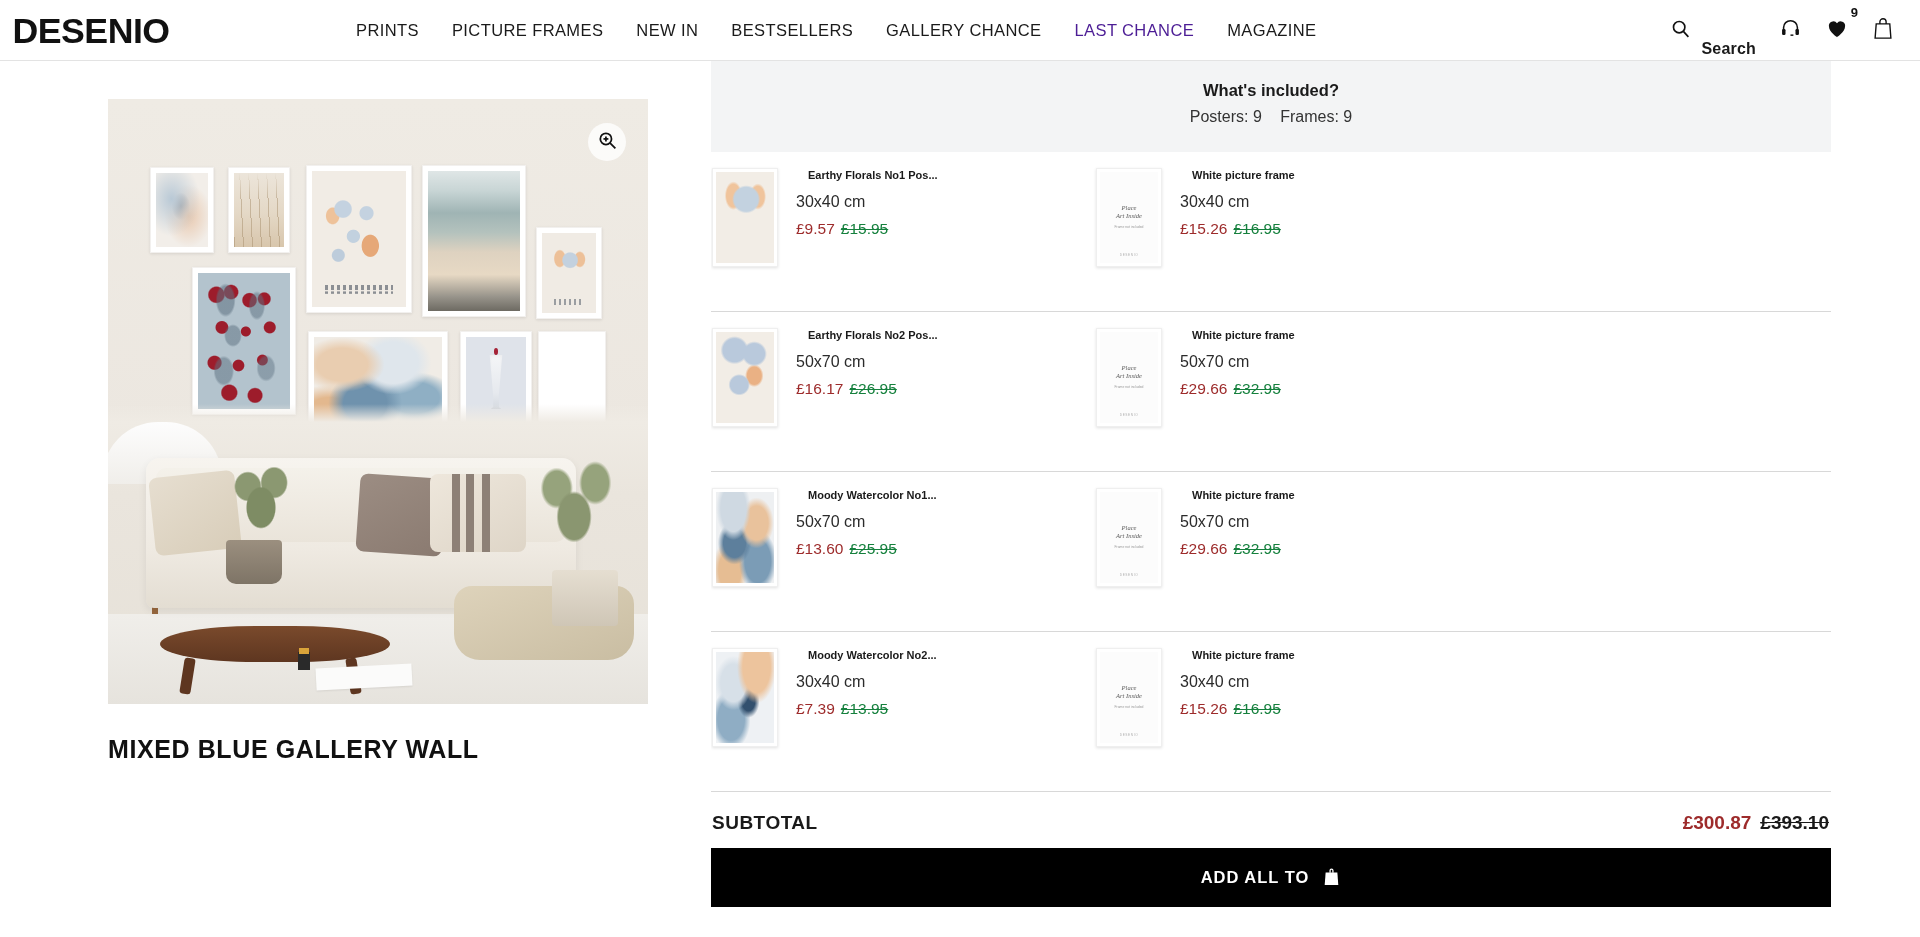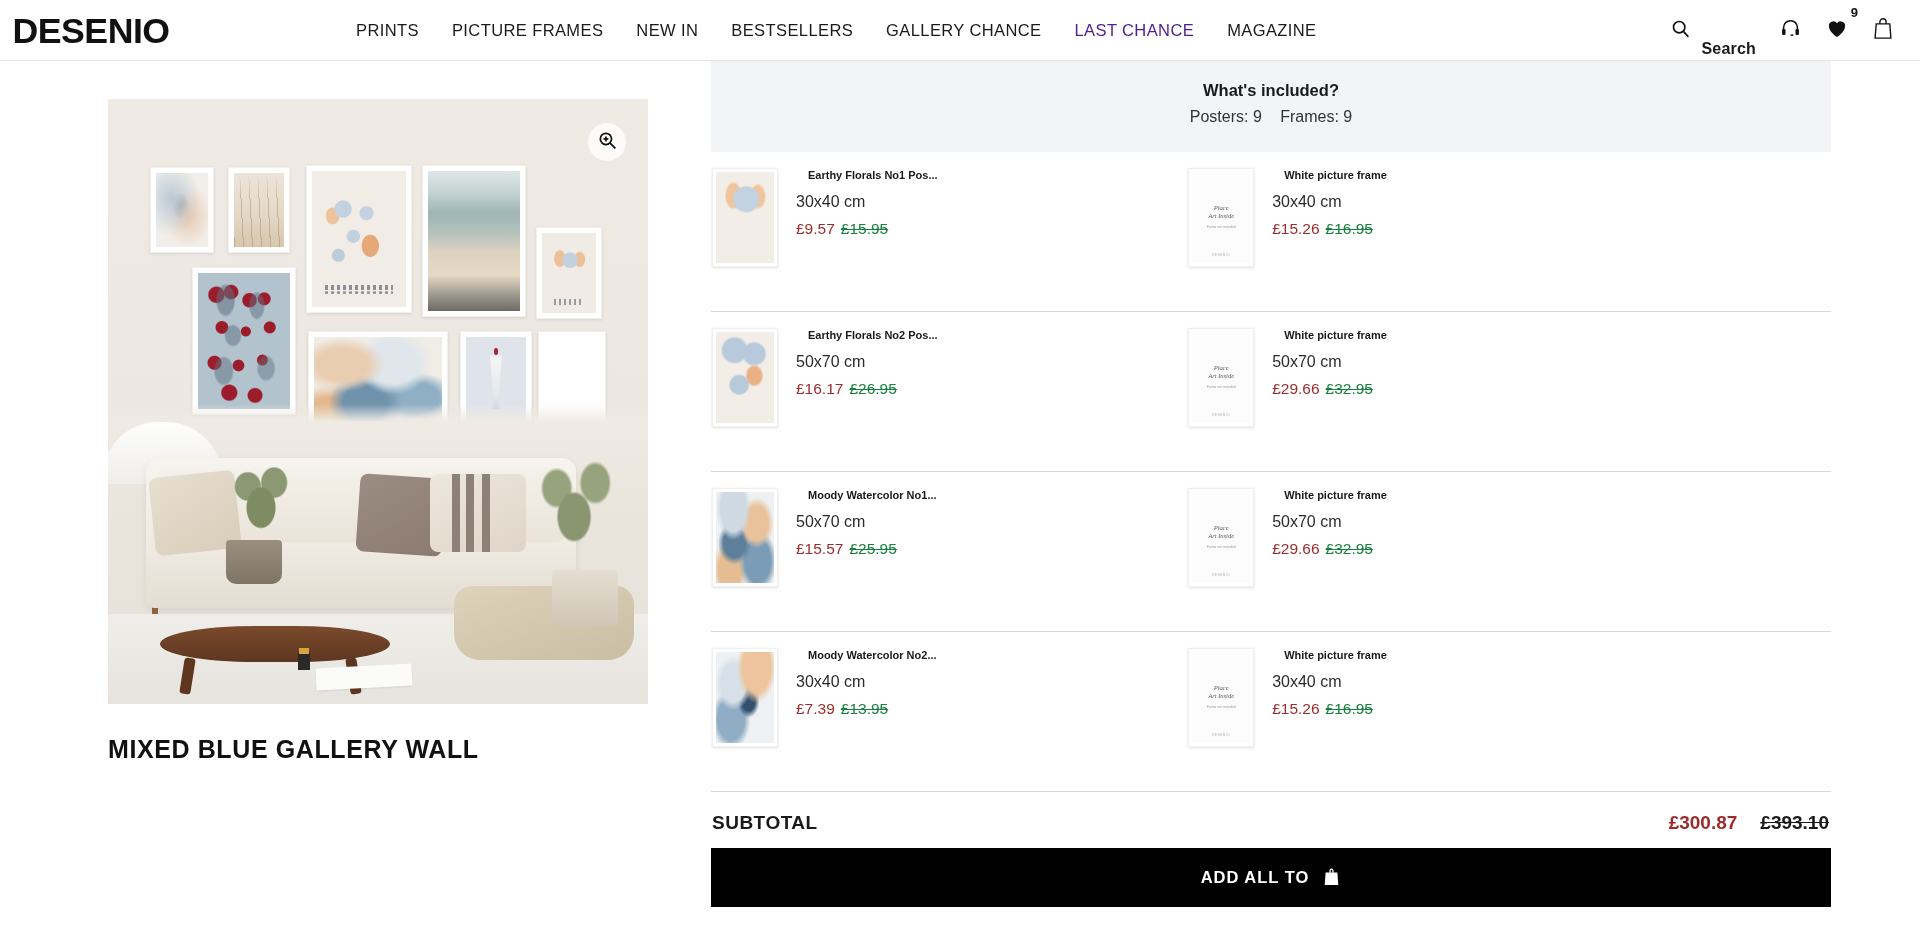--- a/index.html
+++ b/index.html
@@ -299,21 +299,21 @@
   .row {
     display: flex;
     align-items: flex-start;
     padding: 16px 0 15px;
     border-bottom: 1px solid #d8d8d8;
     height: 160px;
   }
   .row:last-of-type { border-bottom: 1px solid #d8d8d8; }
   .cell { display: flex; align-items: flex-start; }
   .cell.poster { width: 384px; flex: none; }
-  .cell.frame-cell { width: 384px; flex: none; justify-content: center; }
+  .cell.frame-cell { width: 384px; flex: none; }
 
   .thumb {
     width: 66px; height: 99px;
     flex: none;
     background: #fff;
     border: 1px solid #efefef;
     box-shadow: 0 1px 3px rgba(0,0,0,.12);
     padding: 3px;
     margin-left: 1px;
     cursor: pointer;
@@ -387,21 +387,21 @@
 
   
   .subtotal-row {
     width: 1120px;
     display: flex; align-items: baseline;
     padding: 20px 2px 14px 1px;
   }
   .subtotal-label { font-size: 19px; font-weight: 700; letter-spacing: .5px; }
   .subtotal-vals { margin-left: auto; font-size: 19px; font-weight: 700; }
   .subtotal-new { color: #9d2b2b; }
-  .subtotal-old { color: #1a1a1a; text-decoration: line-through; margin-left: 23px; }
+  .subtotal-old { color: #1a1a1a; text-decoration: line-through; margin-left: 9px; }
 
   .add-btn {
     width: 1120px; height: 59px;
     background: #000;
     color: #fff;
     display: flex; align-items: center; justify-content: center;
     gap: 13px;
     font-size: 16.5px; font-weight: 700; letter-spacing: 1px;
     cursor: pointer;
     border: none;
@@ -616,21 +616,21 @@
 
       <div class="row">
         <div class="cell poster">
           <div class="thumb">
               <div class="inner t-moody1"></div>
             </div>
           <div class="info">
             <div class="name">Moody Watercolor No1...</div>
             <div class="size">50x70 cm</div>
             <div class="prices">
-              <span class="price-new">£15.57</span><span class="price-old">£25.95</span>
+              <span class="price-new">£13.60</span><span class="price-old">£25.95</span>
             </div>
           </div>
         </div>
         <div class="cell frame-cell">
           <div class="thumb">
             <div class="inner t-frame">
               <div class="ph">Place
 Art Inside</div>
               <div class="sub">Frame not included</div>
               <div class="bot">DESENIO</div>

